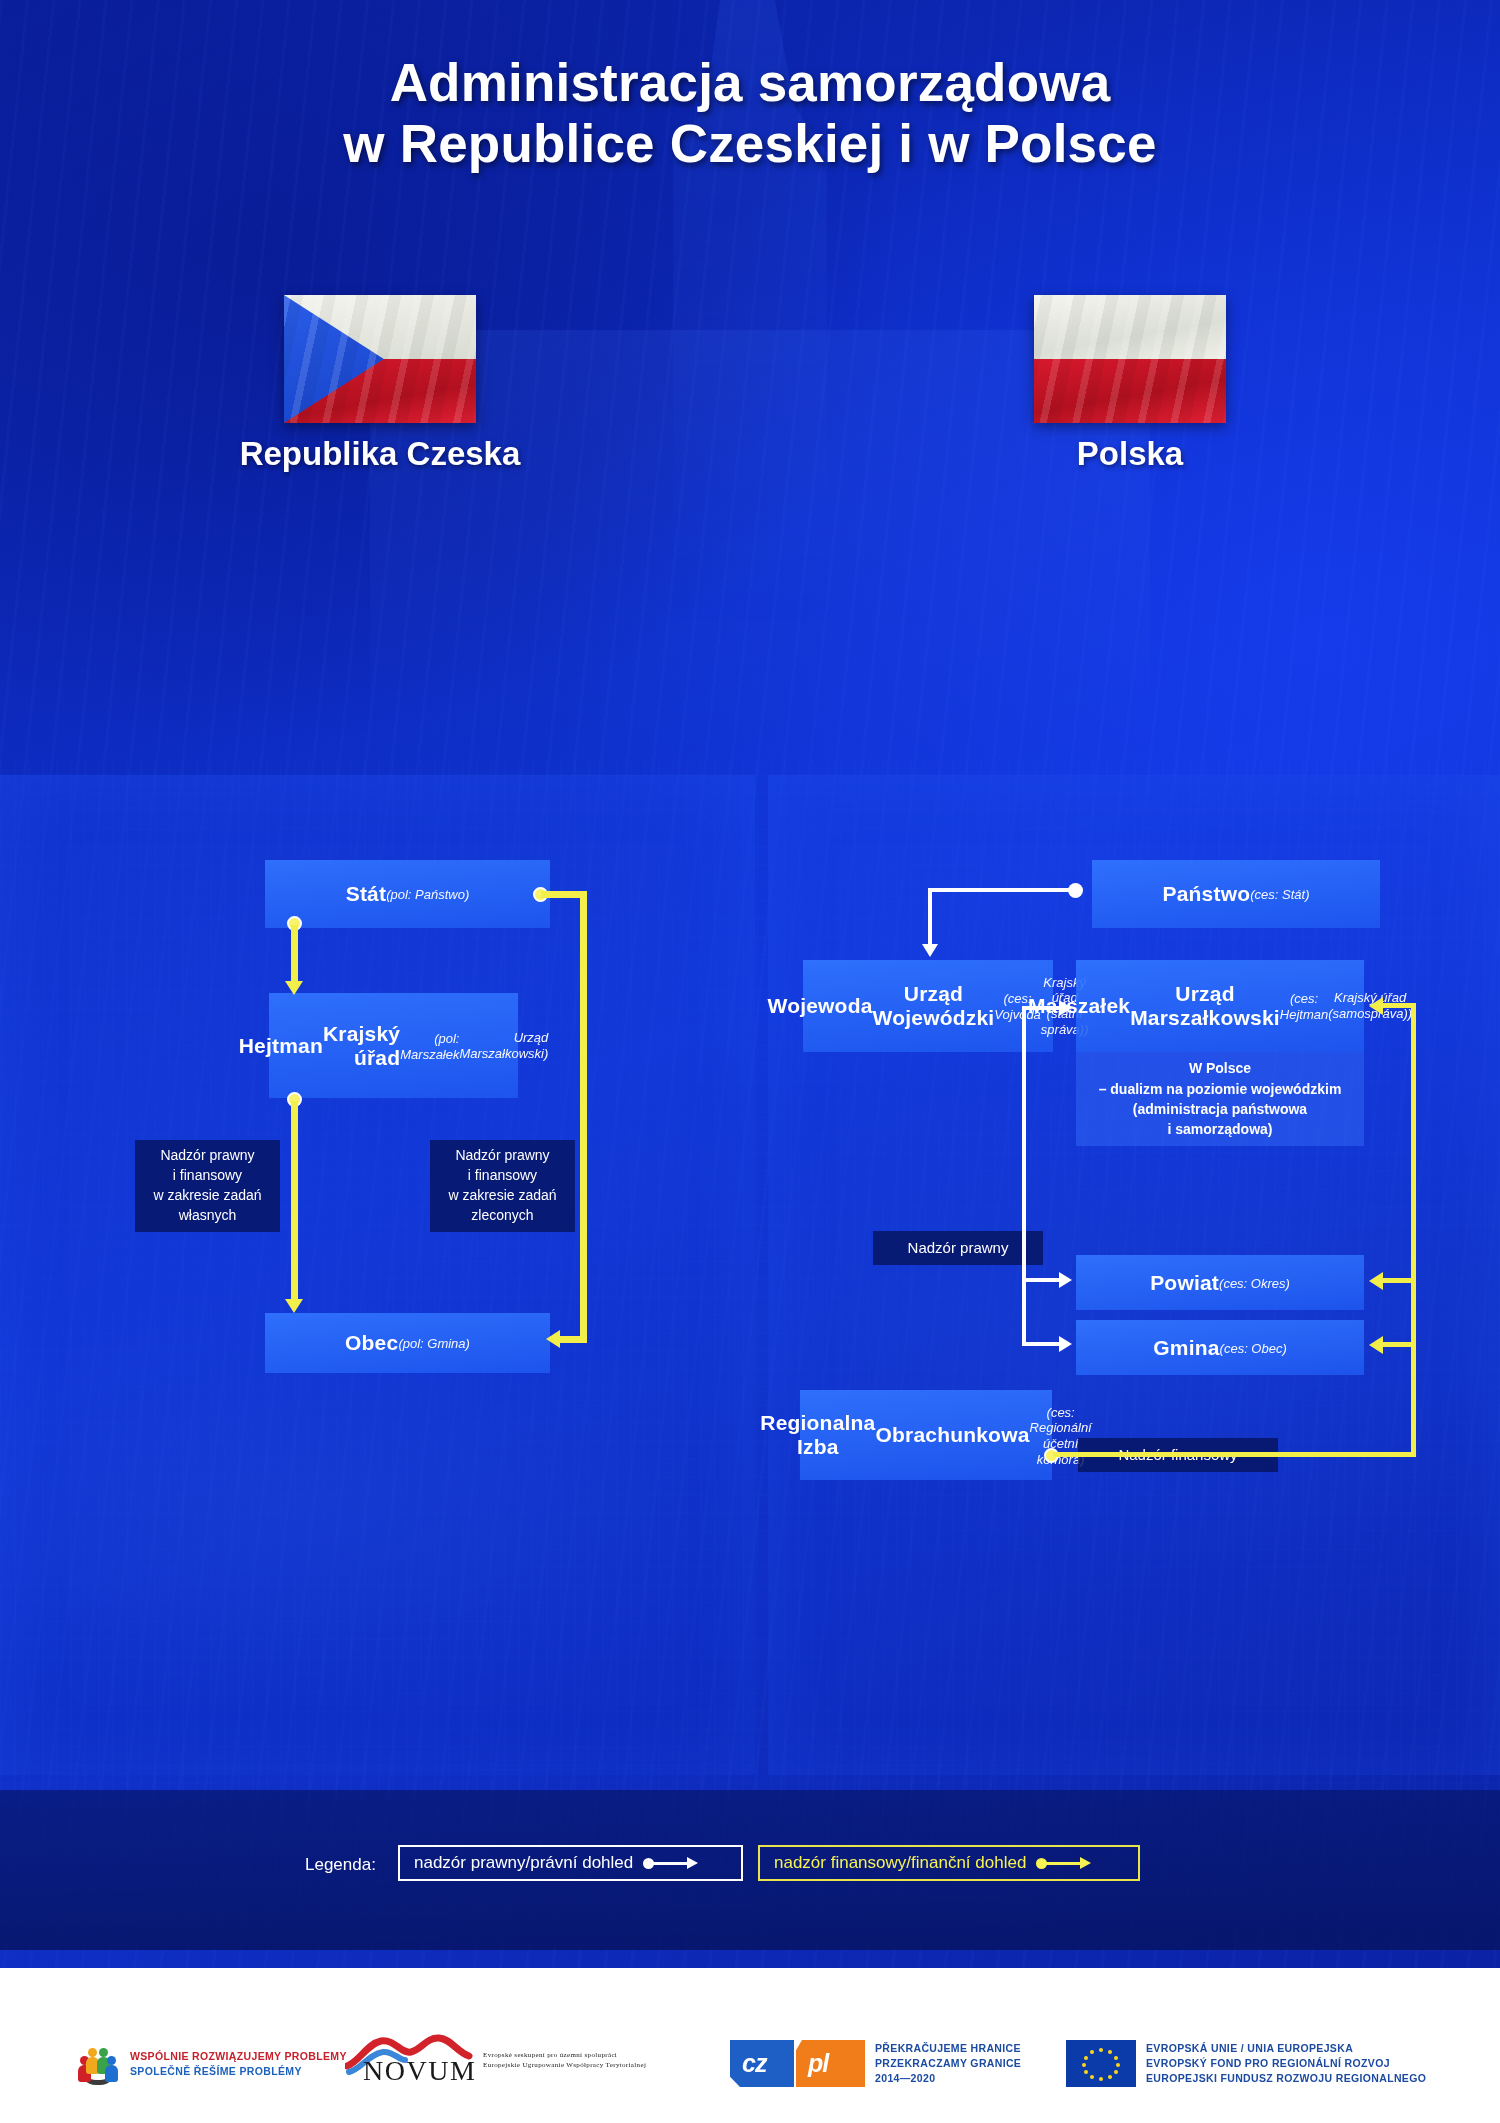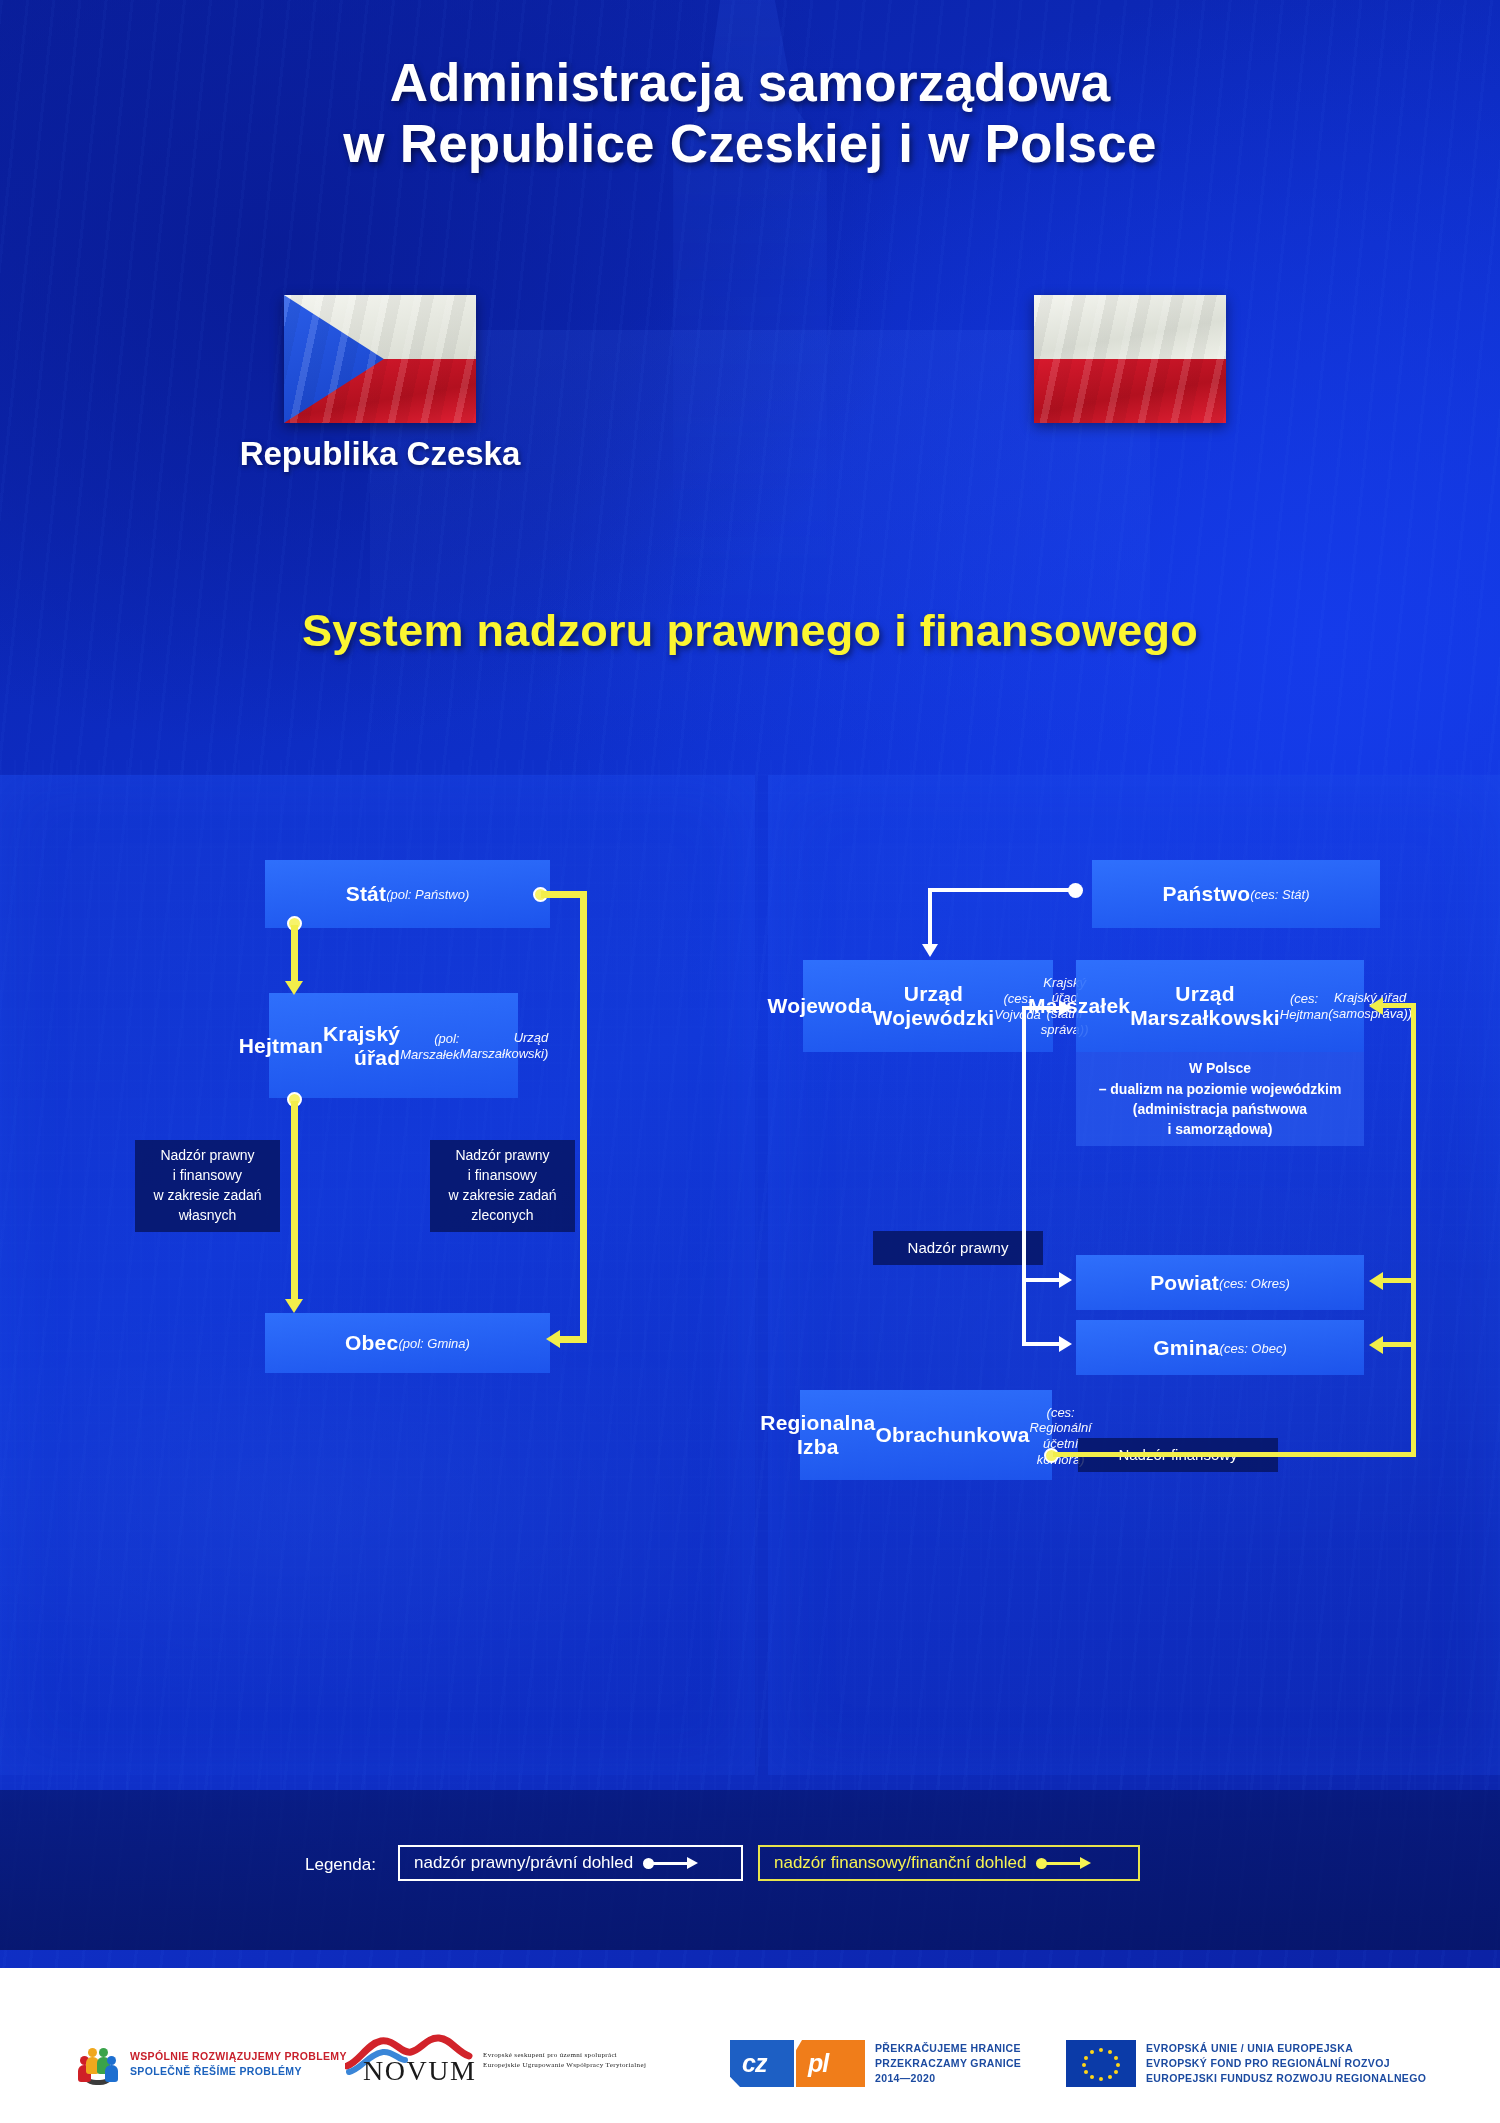--- a/index.html
+++ b/index.html
@@ -163,22 +163,22 @@
       <div class="wave"></div>
     </div>
 
     <div class="flag flag-pl">
       <div class="pl-white"></div>
       <div class="pl-red"></div>
       <div class="wave"></div>
     </div>
 
     <div class="country country-cz">Republika Czeska</div>
-
-    <div class="subtitle">System nadzoru prawnego i finansowego</div>
+    <div class="country country-pl">Polska</div>
+
   </div>
 
   <div class="panels">
 
     <div class="panel panel-left">
 
       <div class="nbox" style="left:265px;top:85px;width:285px;height:68px;">
         <div class="n1">Stát</div>
         <div class="n2">(pol: Państwo)</div>
       </div>

